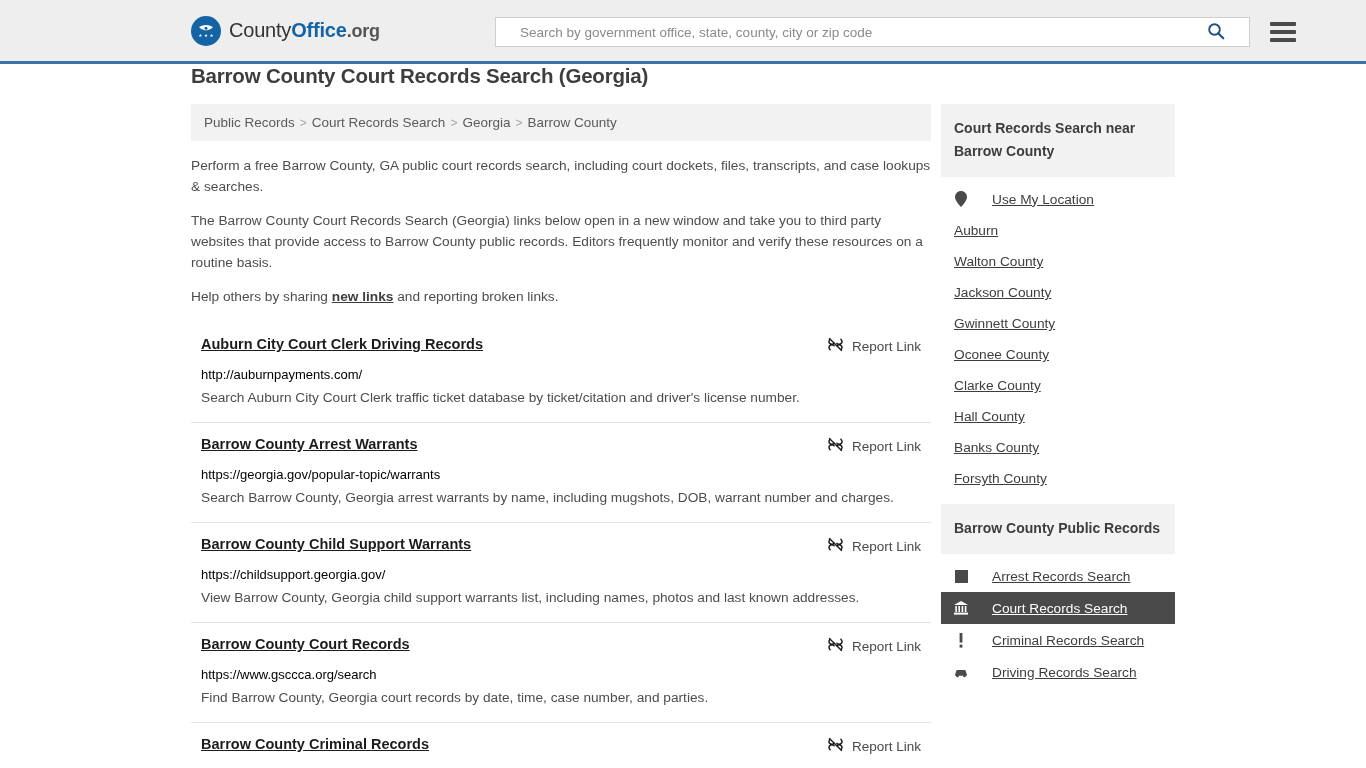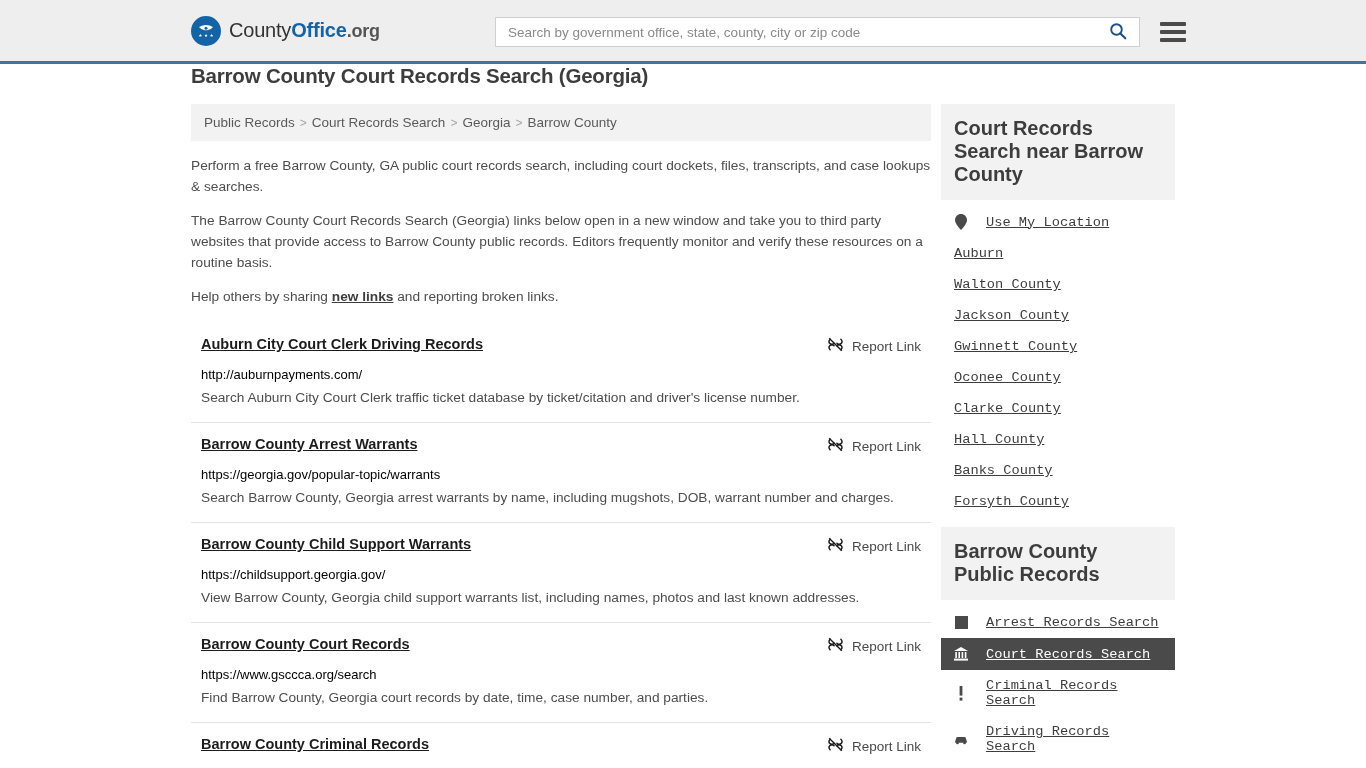--- a/index.html
+++ b/index.html
@@ -49,27 +49,27 @@
   .logo-text .o { color: #555555; font-size: 18px; font-weight: bold; }
 
   .search-area {
     position: absolute;
     left: 495px;
     top: 17px;
     display: flex;
     align-items: center;
   }
   .search-box {
-    width: 645px;
+    width: 755px;
     height: 30px;
     background: #ffffff;
     border: 1px solid #cfcfcf;
     display: flex;
     align-items: center;
-    padding: 0 10px;
+    padding: 0 22px;
   }
   .search-input {
     flex: 1;
     border: none;
     outline: none;
     font-family: "Liberation Sans", sans-serif;
     font-size: 13.5px;
     color: #333;
     background: transparent;
   }
@@ -176,33 +176,32 @@
     line-height: 23px;
     margin-top: 3px;
     max-width: 710px;
   }
 
   
   .side-box { margin-bottom: 10px; }
   .side-header {
     background: #f2f2f2;
     padding: 13px 13px 14px 13px;
-    font-size: 20px;
+    font-size: 14px;
     font-weight: bold;
     color: #3d3d3d;
     line-height: 23px;
   }
   .side-list { padding: 6px 0 0 0; }
   .side-item {
     display: flex;
     align-items: center;
-    gap: 18px;
+    gap: 24px;
     padding: 8px 13px;
     cursor: pointer;
-    font-family: Liberation Mono, monospace;
   }
   .side-item .label {
     font-size: 13.7px;
     color: #3d3d3d;
     text-decoration: underline;
   }
   .side-item.plain { padding-left: 13px; }
   .side-item.active {
     background: #4a4a4a;
   }

